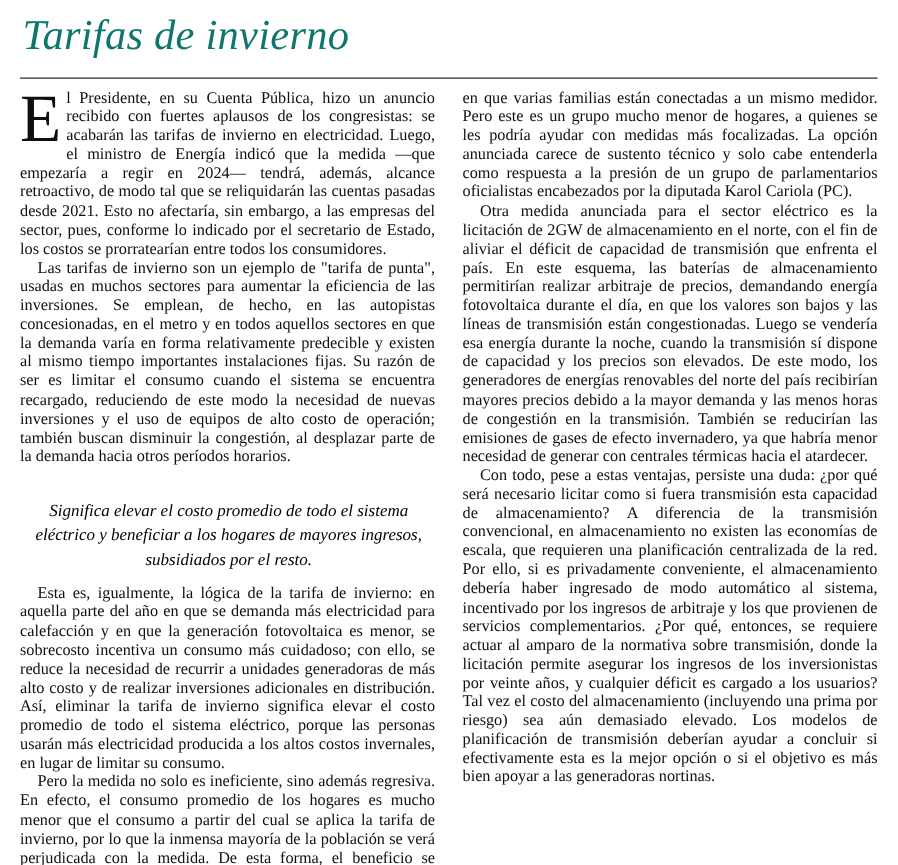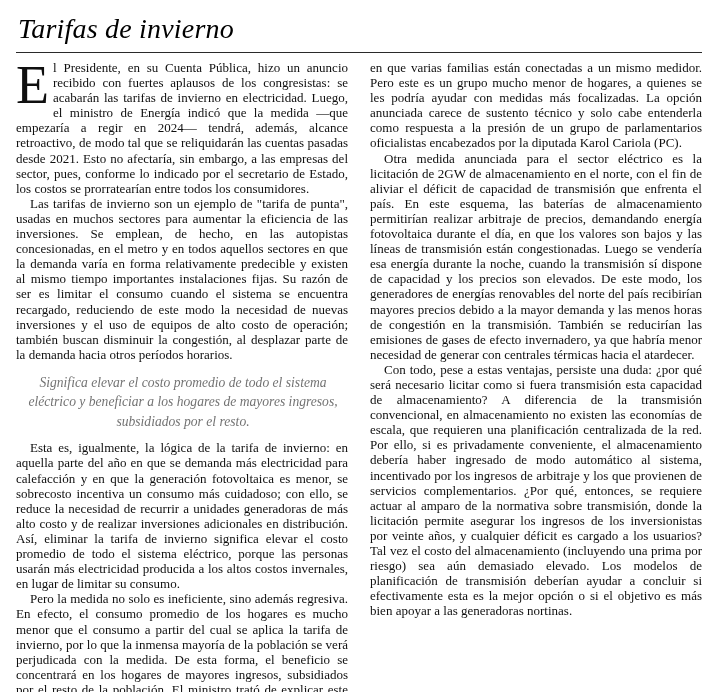--- a/index.html
+++ b/index.html
@@ -18,25 +18,25 @@
     position: relative;
     width: 718px;
     height: 692px;
     box-sizing: border-box;
     padding: 10px 16px 8px 16px;
   }
   .title {
     font-family: "Liberation Serif", serif;
     font-style: italic;
     font-weight: normal;
-    font-size: 28px;
+    font-size: 34px;
     line-height: 38px;
     letter-spacing: 0.2px;
-    margin: 0 0 4px 2px;
-    color: #000000;
+    margin: 0 0 14px 2px;
+    color: #0f766e;
   }
   .rule {
     height: 1px;
     background: #2a2a2a;
     margin: 0 0 7px 0;
   }
   .columns {
     display: flex;
     gap: 22px;
     align-items: flex-start;
@@ -60,28 +60,28 @@
   .dropcap {
     float: left;
     font-family: "Liberation Serif", serif;
     font-size: 54px;
     line-height: 42px;
     padding: 2px 4px 0 0;
     margin-top: 2px;
     font-weight: normal;
   }
   .pullquote {
-    margin: 9px 0 7px 0;
+    margin: 25px 0 7px 0;
     padding: 2px 4px 2px 6px;
     font-style: italic;
     font-size: 13.6px;
     line-height: 19px;
     text-align: center;
     text-indent: 0;
-    color: #737373;
+    color: #000000;
   }
   .pullquote p {
     text-indent: 0;
     text-align: center;
     font-style: italic;
     font-size: 13.6px;
     line-height: 19.5px;
   }
 </style>
 </head>

